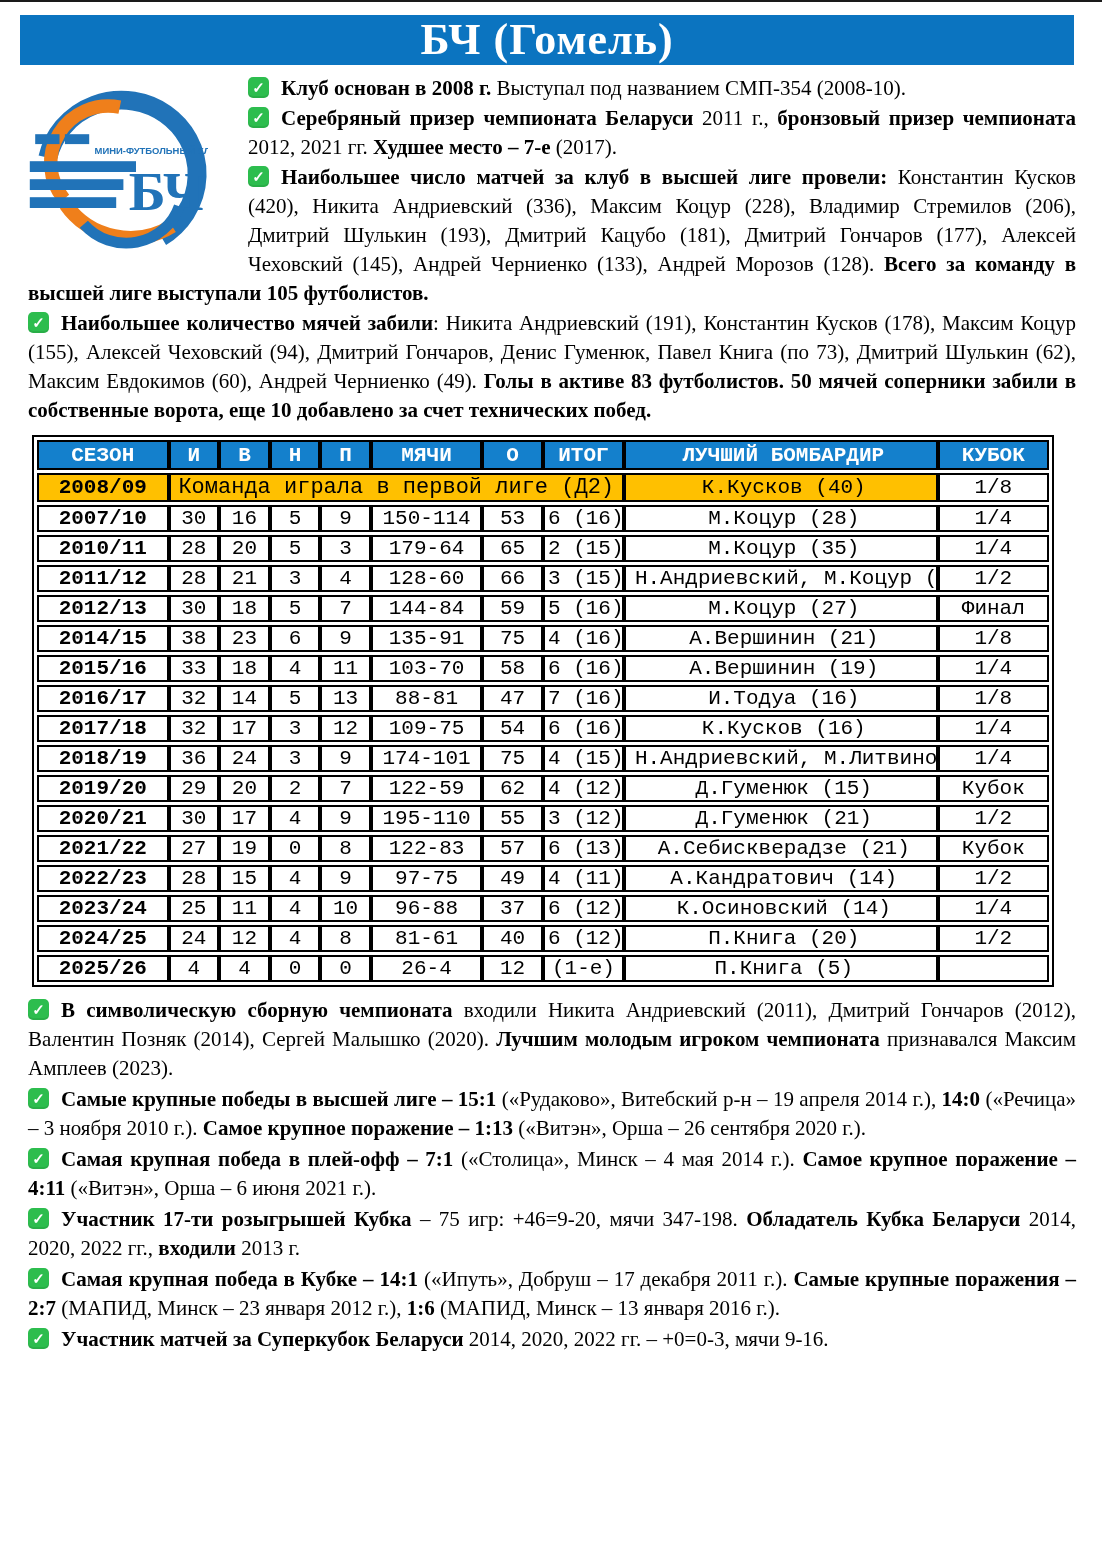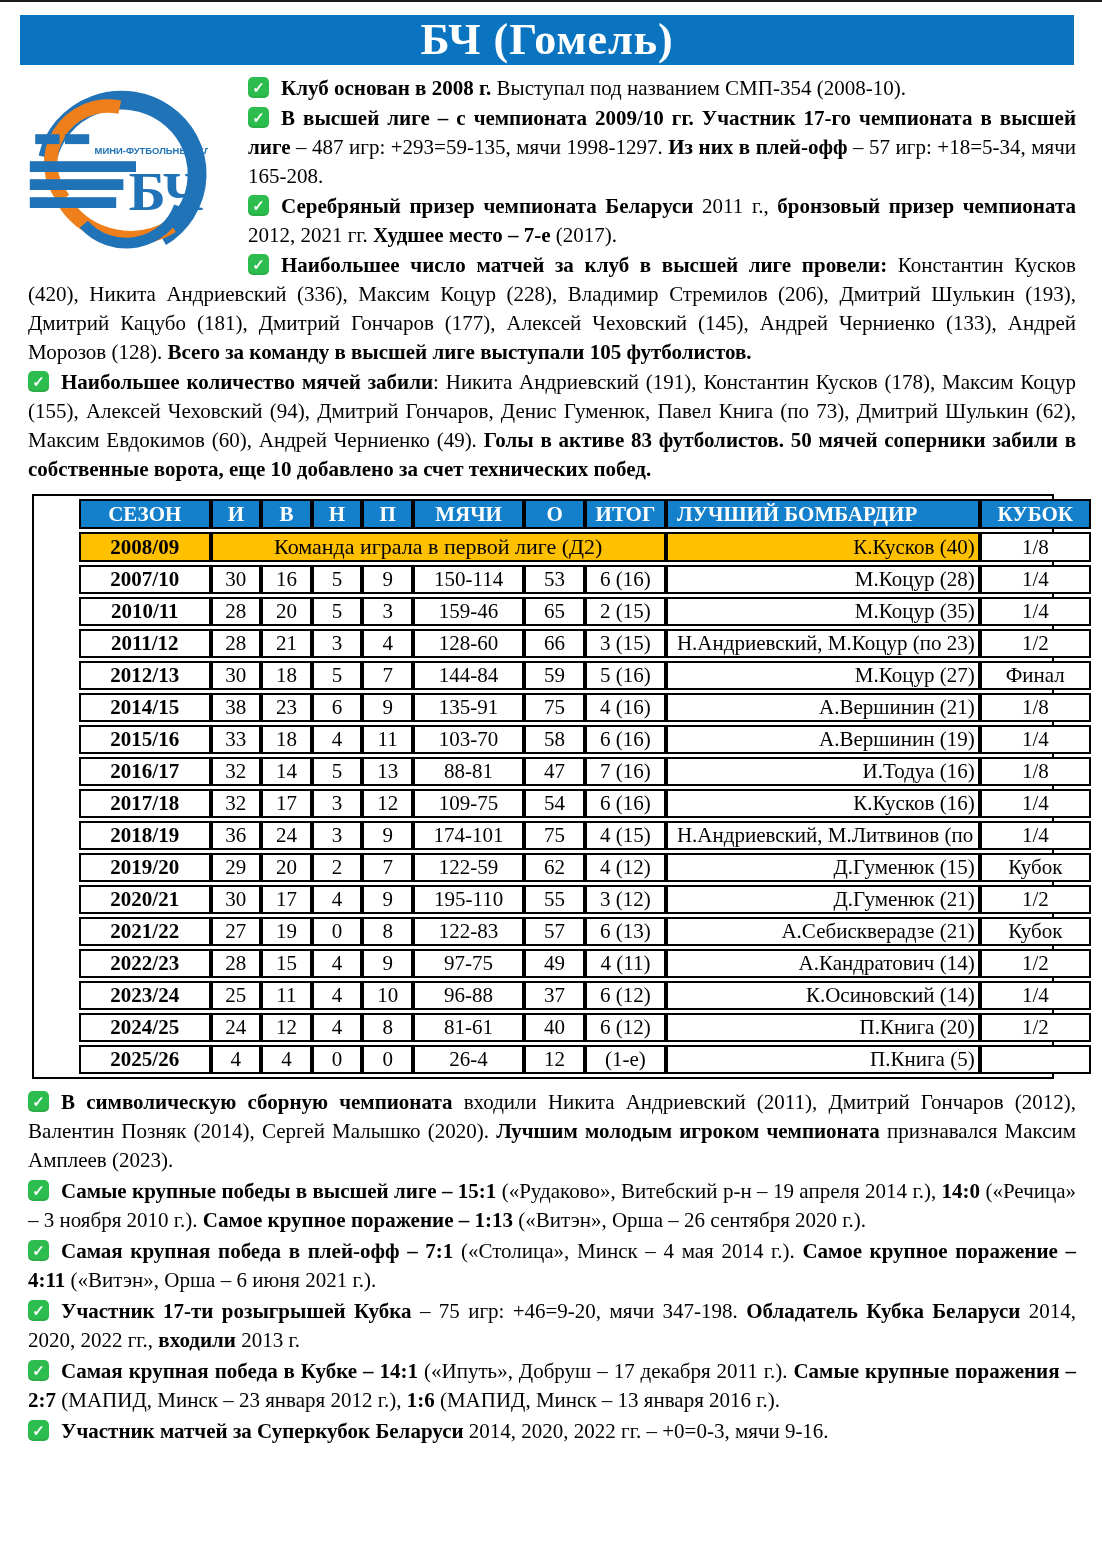--- a/index.html
+++ b/index.html
@@ -28,34 +28,34 @@
     text-align:center;font-weight:bold;margin-right:12px;vertical-align:2px;
     font-family:"Liberation Sans",sans-serif;
     box-shadow:inset 0 -2px 0 rgba(0,0,0,.08);
   }
   .table-wrap{
     margin:10px 22px 9px 4px;
     border:2px solid #000;padding:0 3px;background:#fff;
   }
   table.seasons{
     width:100%;border-collapse:separate;border-spacing:0 3px;
-    font-family:Liberation Serif, serif;table-layout:fixed;margin-left:42px;
+    font-family:Liberation Mono, monospace;table-layout:fixed;
   }
   table.seasons th{
     background:#1480CC;color:#fff;border:2px solid #000;
     font-size:21px;font-weight:bold;height:26px;padding:0 4px;
     text-align:center;overflow:hidden;white-space:nowrap;
   }
-  table.seasons th.h-scorer{text-align:left;padding-left:9px;}
+  table.seasons th.h-scorer{text-align:center;padding-left:9px;}
   table.seasons td{
     border:2px solid #000;background:#fff;font-size:21px;height:23px;
     text-align:center;padding:0 3px;overflow:hidden;white-space:nowrap;
   }
   table.seasons td.season{font-weight:bold;}
-  table.seasons td.scorer{text-align:right;padding-left:9px;}
+  table.seasons td.scorer{text-align:center;padding-left:9px;}
   table.seasons tr.hl td{background:#FFC000;}
   table.seasons tr.hl td.cupwhite{background:#ffffff;}
   table.seasons td.special{background:#FFC000;font-size:22px;}
 </style>
 </head>
 <body>
 
 <div class="page">
 
   <div class="title-bar">БЧ (Гомель)</div>
@@ -79,21 +79,20 @@
           <rect x="41" y="58" width="27" height="11" fill="#2173B8"></rect>
           <rect x="2" y="88" width="118" height="12" fill="#2173B8"></rect>
           <rect x="2" y="108" width="104" height="12" fill="#2173B8"></rect>
           <rect x="2" y="128" width="96" height="12" fill="#2173B8"></rect>
           <text x="74" y="80" font-family="Liberation Sans, sans-serif" font-size="10.5" font-weight="bold" fill="#2173B8">МИНИ-ФУТБОЛЬНЫЙ КЛУБ</text>
           <text x="112" y="142" font-family="Liberation Serif, serif" font-size="62" font-weight="bold" fill="#2173B8">БЧ</text>
         </svg>
       </div>
 
       <p class="para"><span class="check">✓</span><span><span class="b">Клуб основан в 2008 г. </span><span>Выступал под названием СМП-354 (2008-10).</span></span></p>
-      <p class="para"><span class="check">✓</span><span><span class="b">В высшей лиге – с чемпионата 2009/10 гг. Участник 17-го чемпионата в высшей лиге </span><span>– 487 игр: +293=59-135, мячи 1998-1297. </span><span class="b">Из них в плей-офф </span><span>– 57 игр: +18=5-34, мячи 165-208.</span></span></p>
       <p class="para"><span class="check">✓</span><span><span class="b">Серебряный призер чемпионата Беларуси </span><span>2011 г., </span><span class="b">бронзовый призер чемпионата </span><span>2012, 2021 гг. </span><span class="b">Худшее место – 7-е </span><span>(2017).</span></span></p>
       <p class="para"><span class="check">✓</span><span><span class="b">Наибольшее число матчей за клуб в высшей лиге провели: </span><span>Константин Кусков (420), Никита Андриевский (336), Максим Коцур (228), Владимир Стремилов (206), Дмитрий Шулькин (193), Дмитрий Кацубо (181), Дмитрий Гончаров (177), Алексей Чеховский (145), Андрей Черниенко (133), Андрей Морозов (128). </span><span class="b">Всего за команду в высшей лиге выступали 105 футболистов.</span></span></p>
       <p class="para"><span class="check">✓</span><span><span class="b">Наибольшее количество мячей забили</span><span>: Никита Андриевский (191), Константин Кусков (178), Максим Коцур (155), Алексей Чеховский (94), Дмитрий Гончаров, Денис Гуменюк, Павел Книга (по 73), Дмитрий Шулькин (62), Максим Евдокимов (60), Андрей Черниенко (49). </span><span class="b">Голы в активе 83 футболистов. 50 мячей соперники забили в собственные ворота, еще 10 добавлено за счет технических побед.</span></span></p>
     </div>
 
     <div class="table-wrap">
       <table class="seasons">
         <colgroup>
           <col style="width:13%">
             <col style="width:5%">
@@ -138,21 +137,21 @@
               <td>6 (16)</td>
               <td class="scorer">М.Коцур (28)</td>
               <td class="cup">1/4</td>
             </tr>
             <tr>
               <td class="season">2010/11</td>
               <td>28</td>
               <td>20</td>
               <td>5</td>
               <td>3</td>
-              <td>159-46</td>
+              <td>179-64</td>
               <td>65</td>
               <td>2 (15)</td>
               <td class="scorer">М.Коцур (35)</td>
               <td class="cup">1/4</td>
             </tr>
             <tr>
               <td class="season">2011/12</td>
               <td>28</td>
               <td>21</td>
               <td>3</td>

